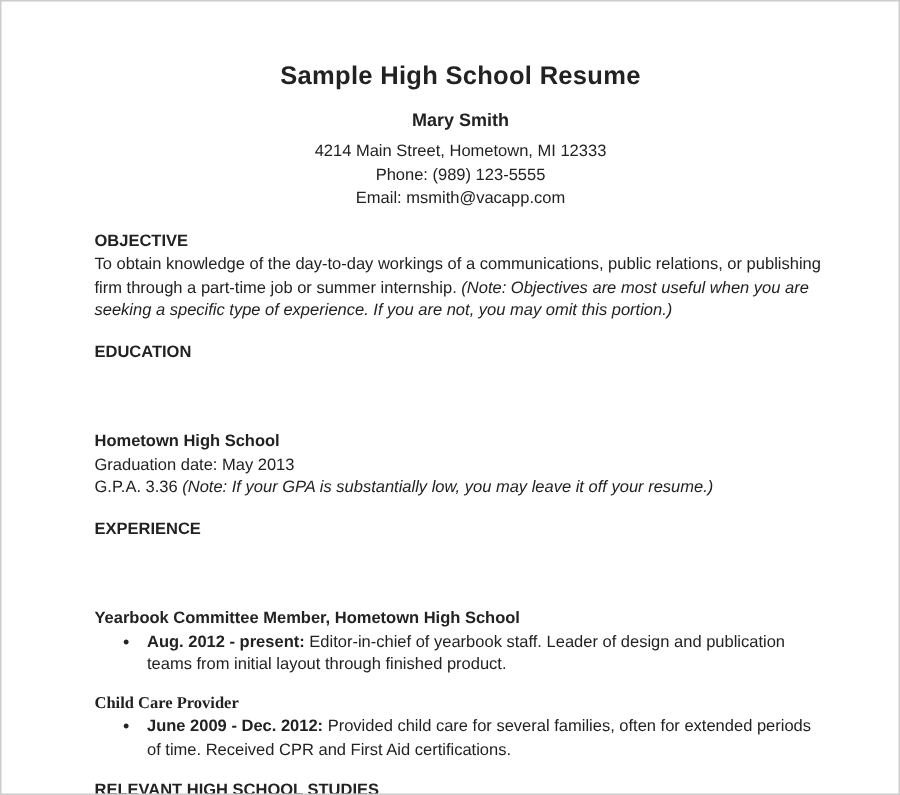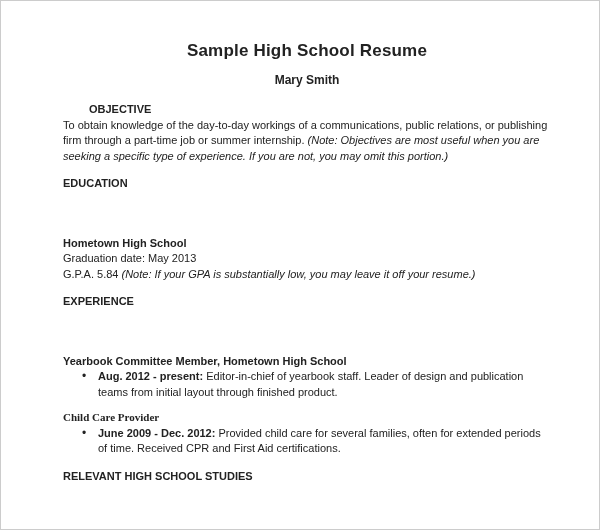--- a/index.html
+++ b/index.html
@@ -34,21 +34,21 @@
     text-align: center;
     font-size: 11px;
     line-height: 15.5px;
   }
   h3 {
     margin: 12px 0 0 0;
     font-size: 11px;
     line-height: 15.5px;
     font-weight: bold;
   }
-  h3.first { margin-top: 13px; margin-left: 26px; }
+  h3.first { margin-top: 13px; }
   .line, p.line {
     margin: 0;
     font-size: 11px;
     line-height: 15.5px;
   }
   .b { font-weight: bold; margin-top: 44px; }
   .it { font-style: italic; }
   ul {
     margin: 0;
     padding: 0;
@@ -71,32 +71,37 @@
   .job2 { margin-top: 10px; font-family: Liberation Serif, serif; }
 </style>
 </head>
 <body>
 
 <div class="page">
 
   <header>
     <h1>Sample High School Resume</h1>
     <h2>Mary Smith</h2>
+    <div class="contact">
+      <div class="line">4214 Main Street, Hometown, MI 12333</div>
+      <div class="line">Phone: (989) 123-5555</div>
+      <div class="line">Email: msmith@vacapp.com</div>
+    </div>
   </header>
 
   <section>
     <h3 class="first">OBJECTIVE</h3>
     <p class="line"><span>To obtain knowledge of the day-to-day workings of a communications, public relations, or publishing firm through a part-time job or summer internship. </span><span class="it">(Note: Objectives are most useful when you are seeking a specific type of experience. If you are not, you may omit this portion.)</span></p>
   </section>
 
   <section>
     <h3>EDUCATION</h3>
     <div class="line b">Hometown High School</div>
     <div class="line">Graduation date: May 2013</div>
-    <p class="line"><span>G.P.A. 5.84 </span><span class="it">(Note: If your GPA is substantially low, you may leave it off your resume.)</span></p>
+    <p class="line"><span>G.P.A. 3.36 </span><span class="it">(Note: If your GPA is substantially low, you may leave it off your resume.)</span></p>
   </section>
 
   <section>
     <h3>EXPERIENCE</h3>
 
     <div class="line b">Yearbook Committee Member, Hometown High School</div>
     <ul>
       <li><span class="b">Aug. 2012 - present:</span><span> Editor-in-chief of yearbook staff. Leader of design and publication teams from initial layout through finished product.</span></li>
     </ul>
 

